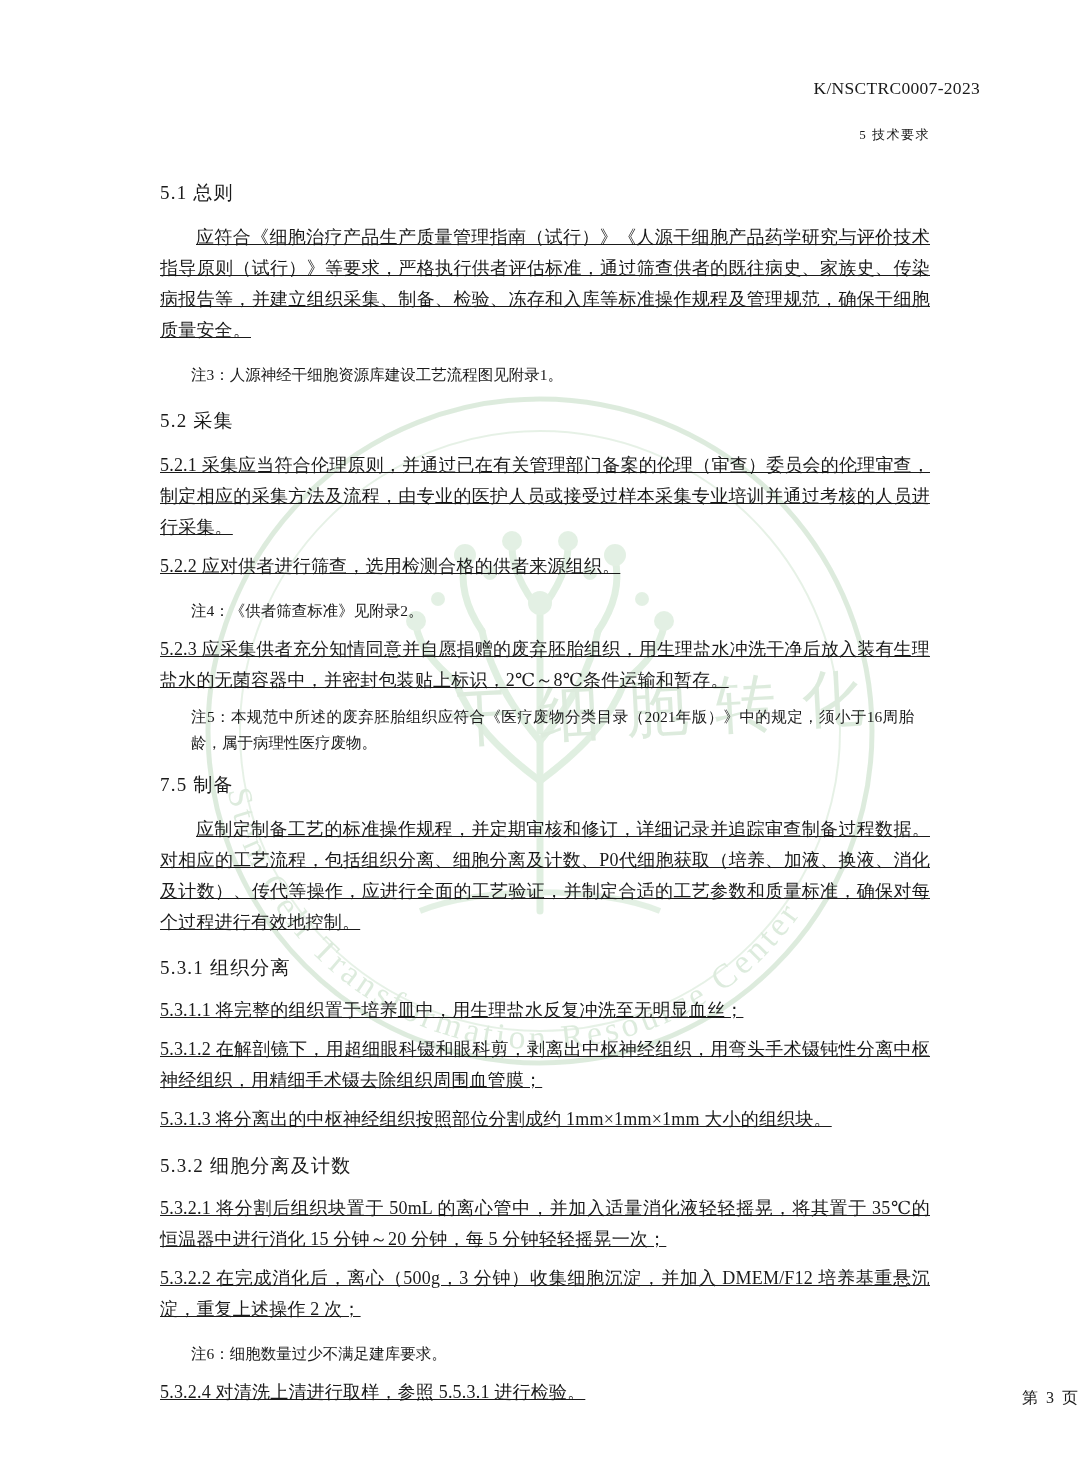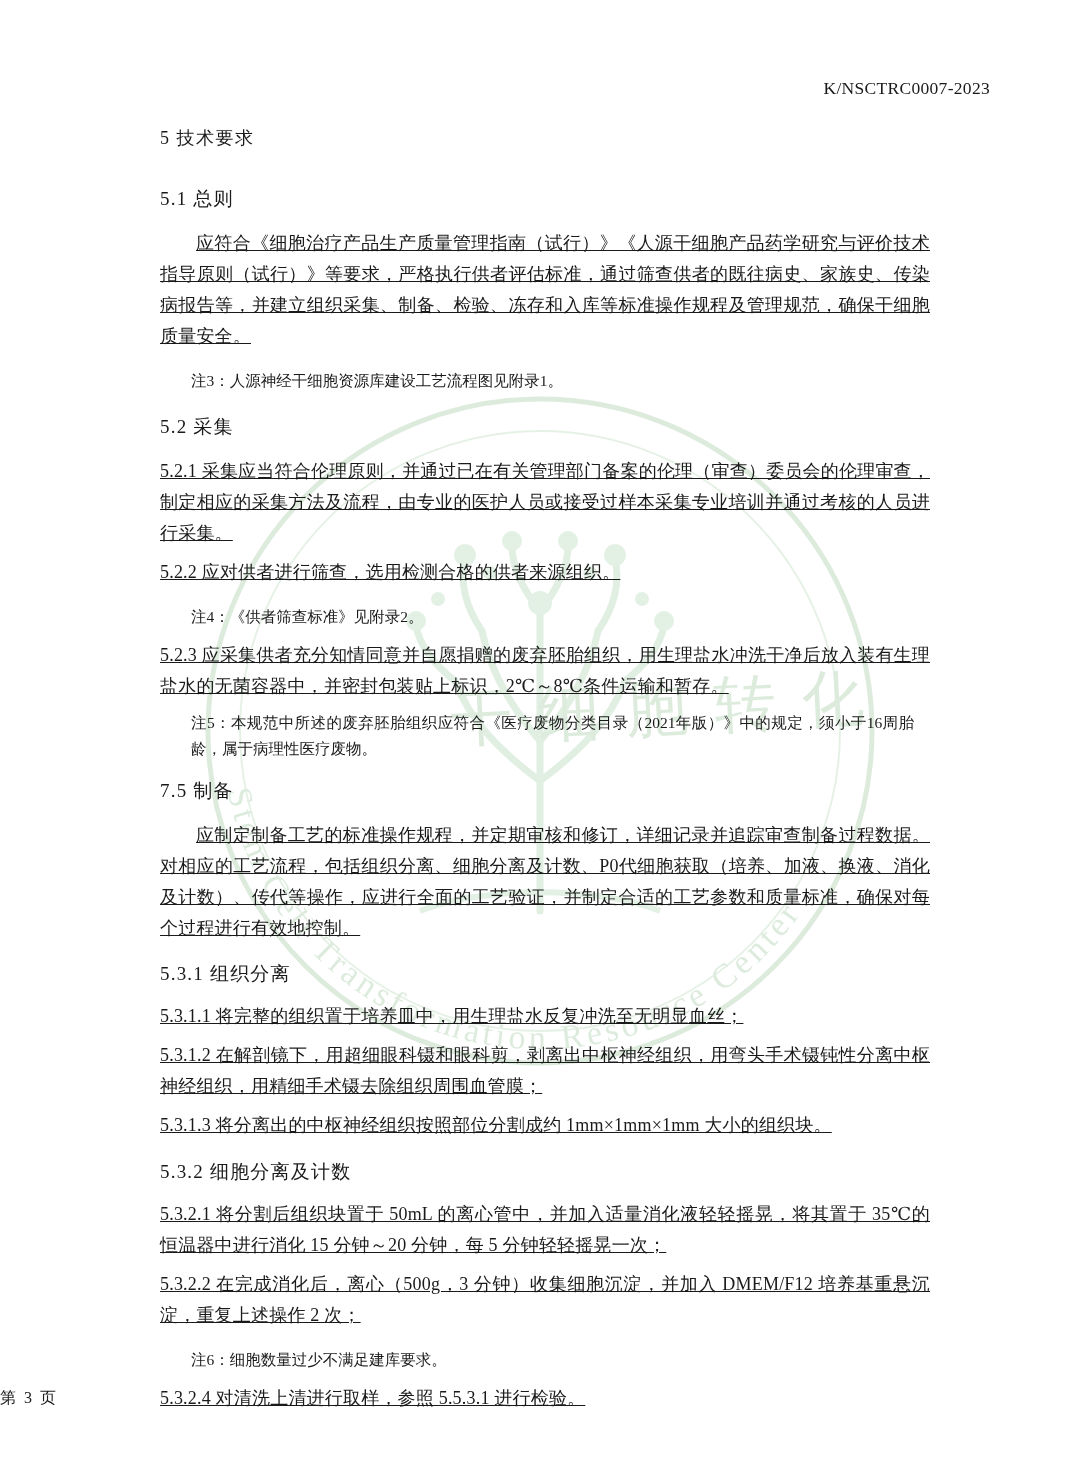--- a/index.html
+++ b/index.html
@@ -41,46 +41,48 @@
     white-space: nowrap;
   }
 
   
   .content {
     position: relative;
     z-index: 2;
   }
   .header-code {
     position: absolute;
-    right: 90px;
+    right: 100px;
     top: 78px;
     font-size: 17.5px;
     letter-spacing: 0.3px;
     font-family: "Liberation Serif", serif;
   }
   .body-area {
     position: absolute;
     left: 160px;
     top: 126px;
     width: 770px;
   }
   .footer {
     position: absolute;
     left: 0;
-    right: 16px;
+    right: 0;
     top: 1388px;
-    text-align: left;
+    text-align: right;
     font-size: 16px;
     letter-spacing: 2px;
+    padding-left: 32px;
   }
 
   .h-l1 {            
-    font-size: 18px;
+    font-size: 13px;
     margin: 0 0 36px 0;
     letter-spacing: 1.5px;
+    text-align: right;
   }
   .h-l2 {            
     font-size: 19px;
     margin: 0 0 16px 0;
     letter-spacing: 1.2px;
   }
   .h-l3 {            
     font-size: 19px;
     margin: 0 0 14px 0;
     letter-spacing: 1.2px;

